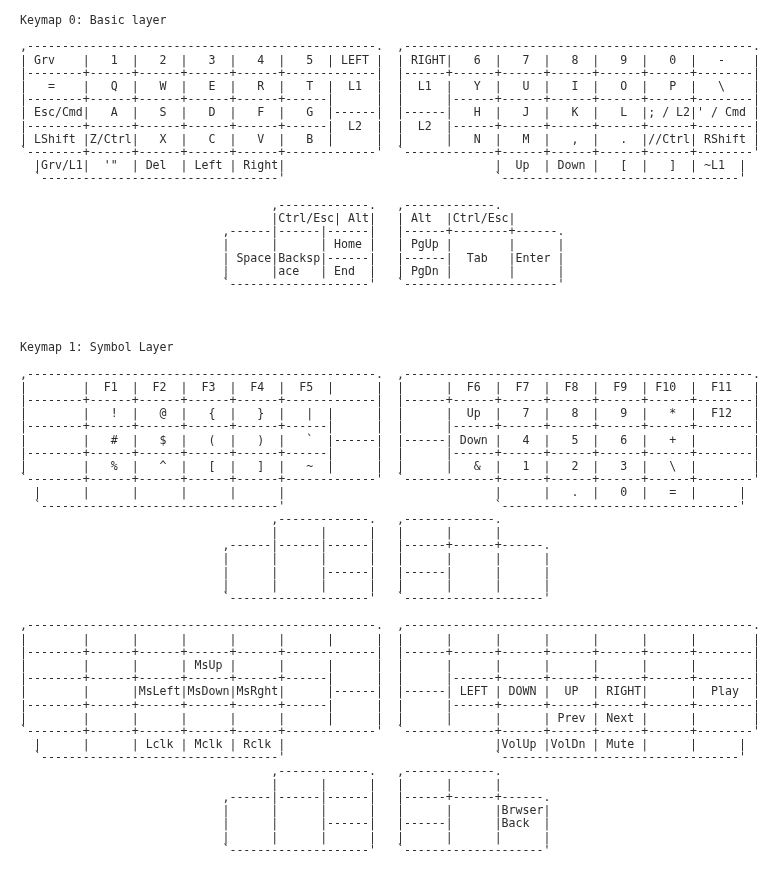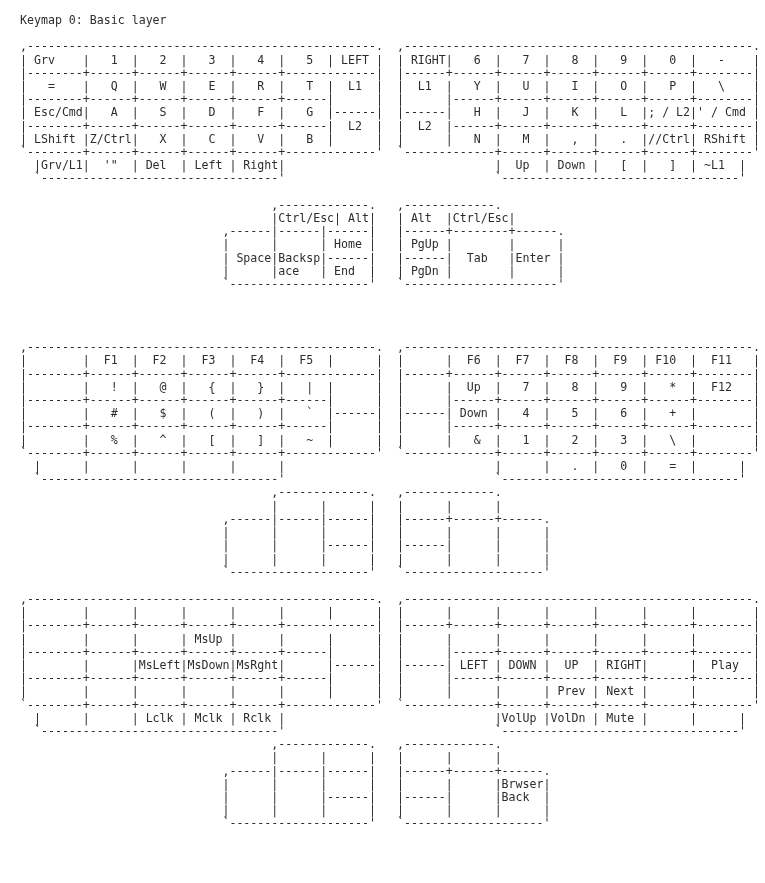--- a/index.html
+++ b/index.html
@@ -45,20 +45,21 @@
                                     ,-------------.   ,-------------.
                                     |Ctrl/Esc| Alt|   | Alt  |Ctrl/Esc|
                              ,------|------|------|   |------+--------+------.
                              |      |      | Home |   | PgUp |        |      |
                              | Space|Backsp|------|   |------|  Tab   |Enter |
                              |      |ace   | End  |   | PgDn |        |      |
                              `--------------------'   `----------------------'</pre>
   </section>
 
   <section class="keymap keymap-1">
+    <pre class="km-title">Keymap 1: Symbol Layer</pre>
     <pre class="km-art">,--------------------------------------------------.  ,--------------------------------------------------.
 |        |  F1  |  F2  |  F3  |  F4  |  F5  |      |  |      |  F6  |  F7  |  F8  |  F9  | F10  |  F11   |
 |--------+------+------+------+------+-------------|  |------+------+------+------+------+------+--------|
 |        |   !  |   @  |   {  |   }  |   |  |      |  |      |  Up  |   7  |   8  |   9  |   *  |  F12   |
 |--------+------+------+------+------+------|      |  |      |------+------+------+------+------+--------|
 |        |   #  |   $  |   (  |   )  |   `  |------|  |------| Down |   4  |   5  |   6  |   +  |        |
 |--------+------+------+------+------+------|      |  |      |------+------+------+------+------+--------|
 |        |   %  |   ^  |   [  |   ]  |   ~  |      |  |      |   &amp;  |   1  |   2  |   3  |   \  |        |
 `--------+------+------+------+------+-------------'  `-------------+------+------+------+------+--------'
   |      |      |      |      |      |                              |      |   .  |   0  |   =  |      |

